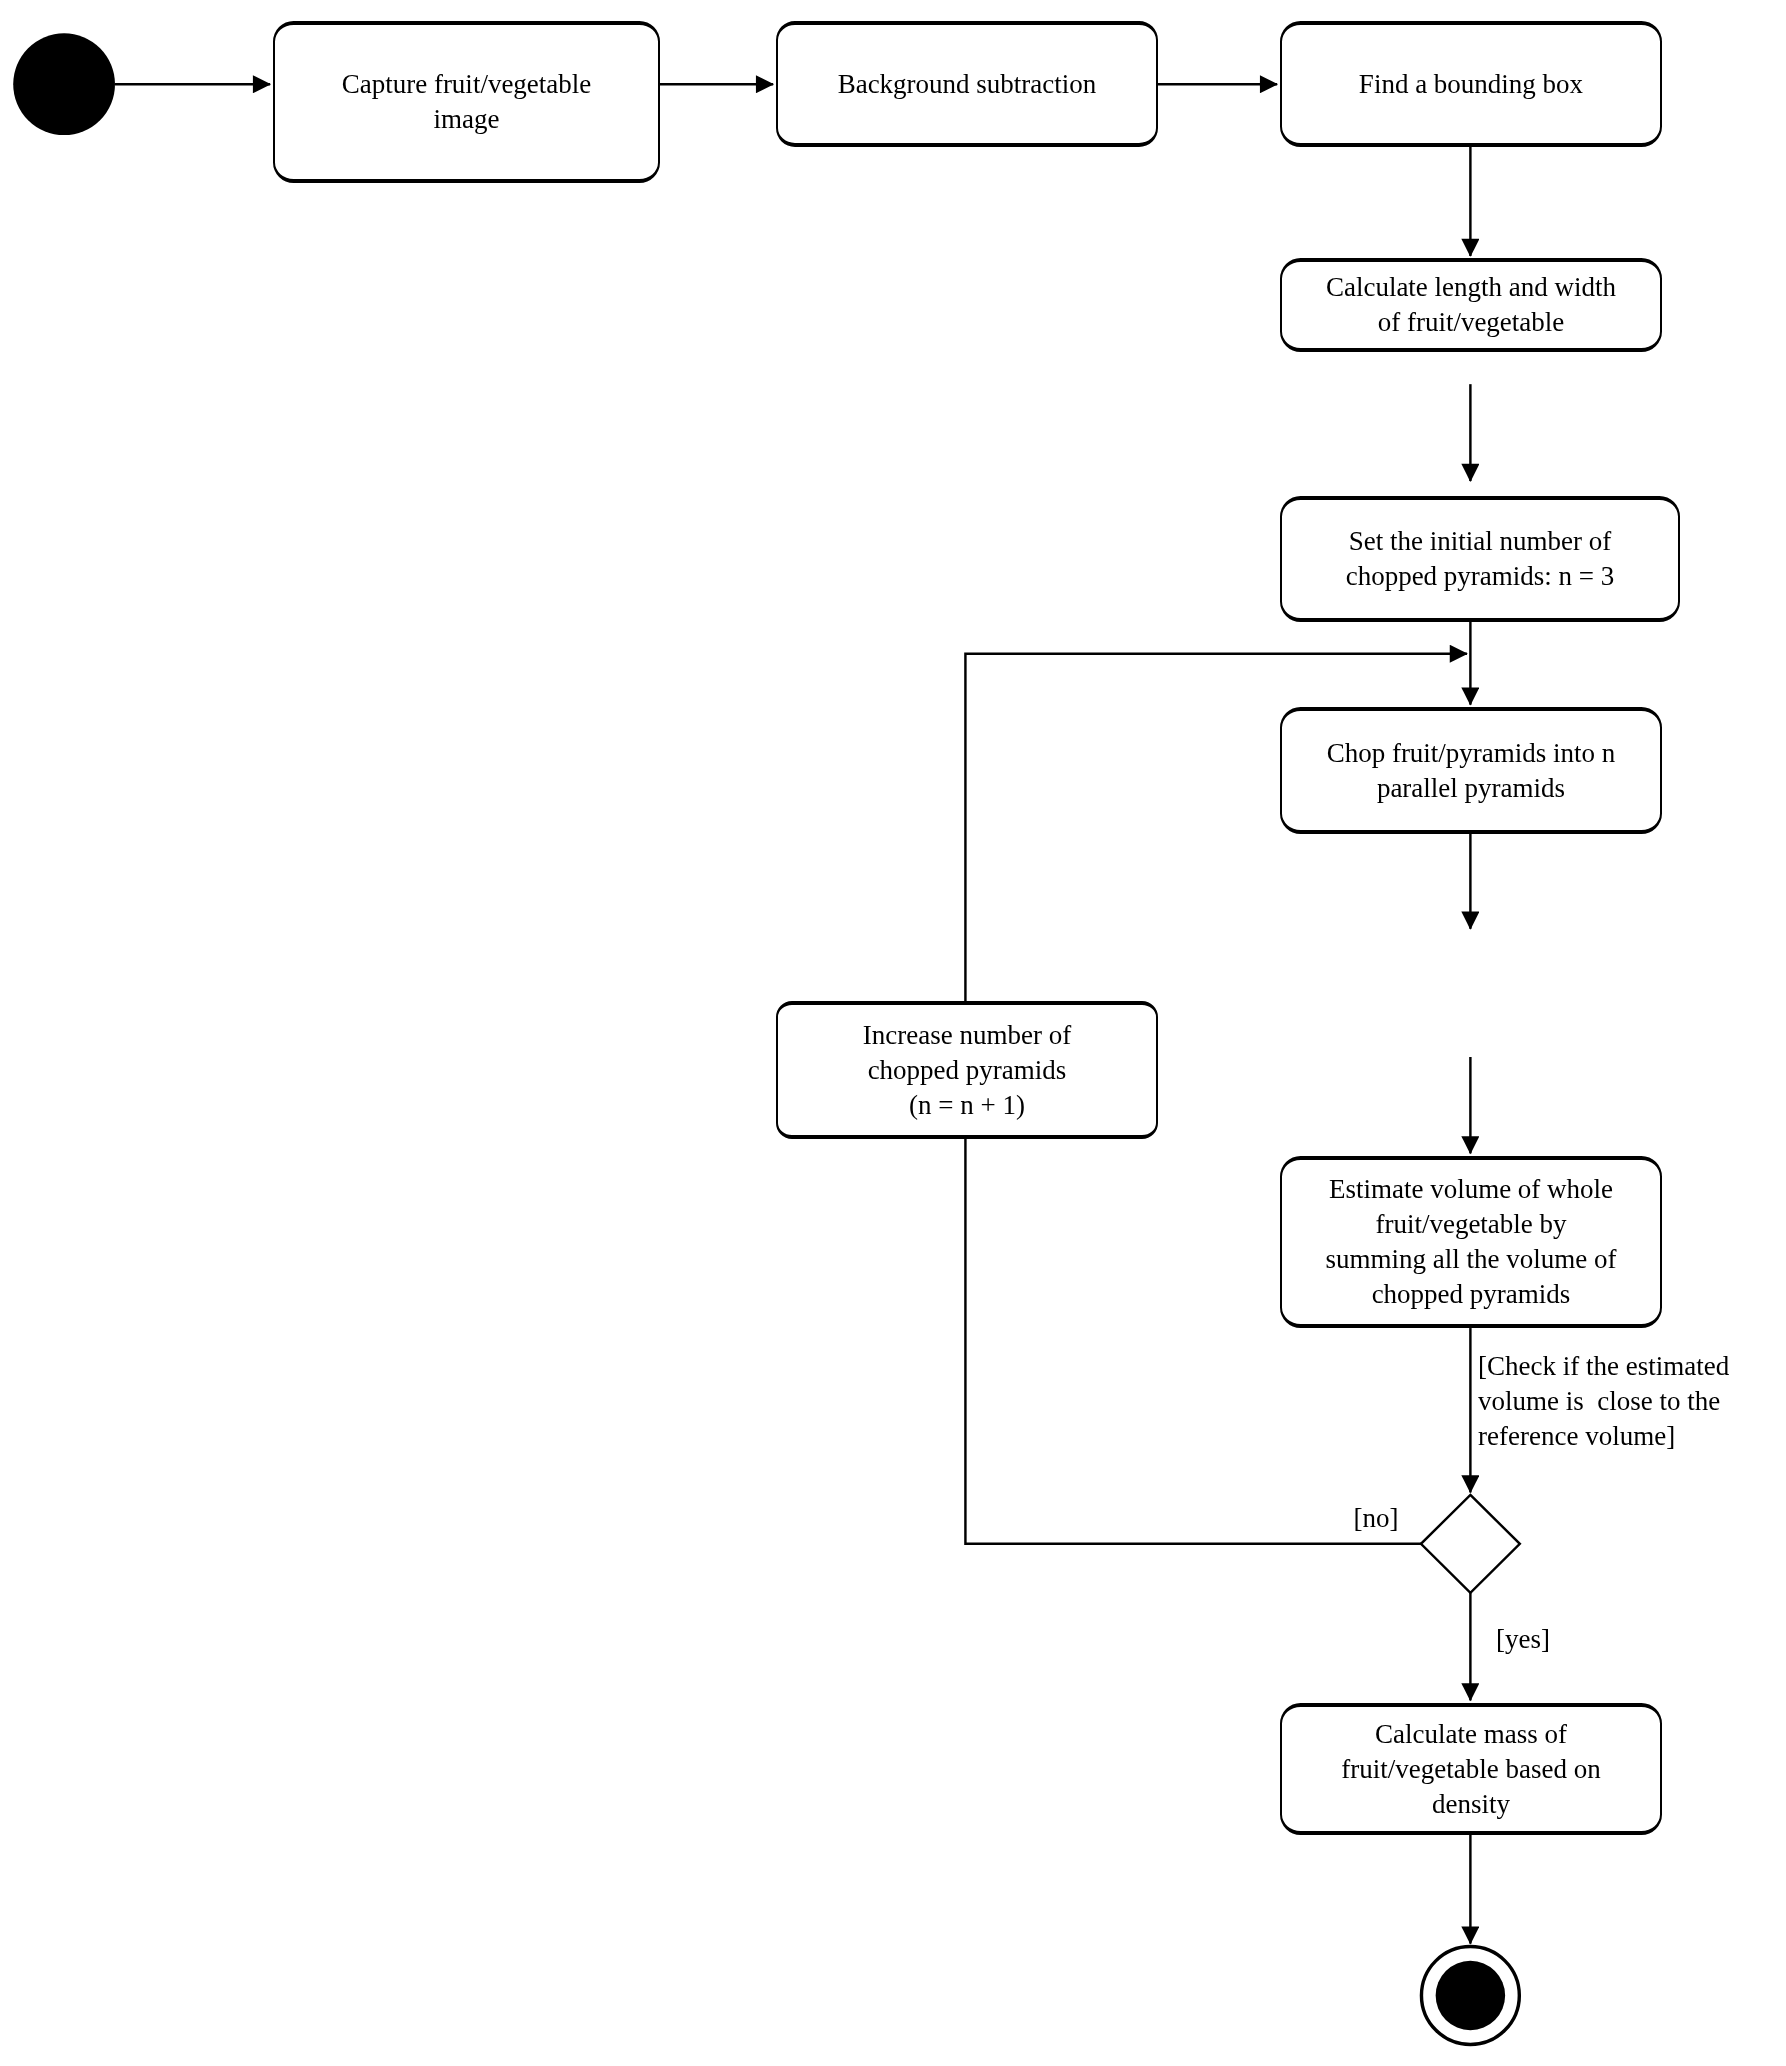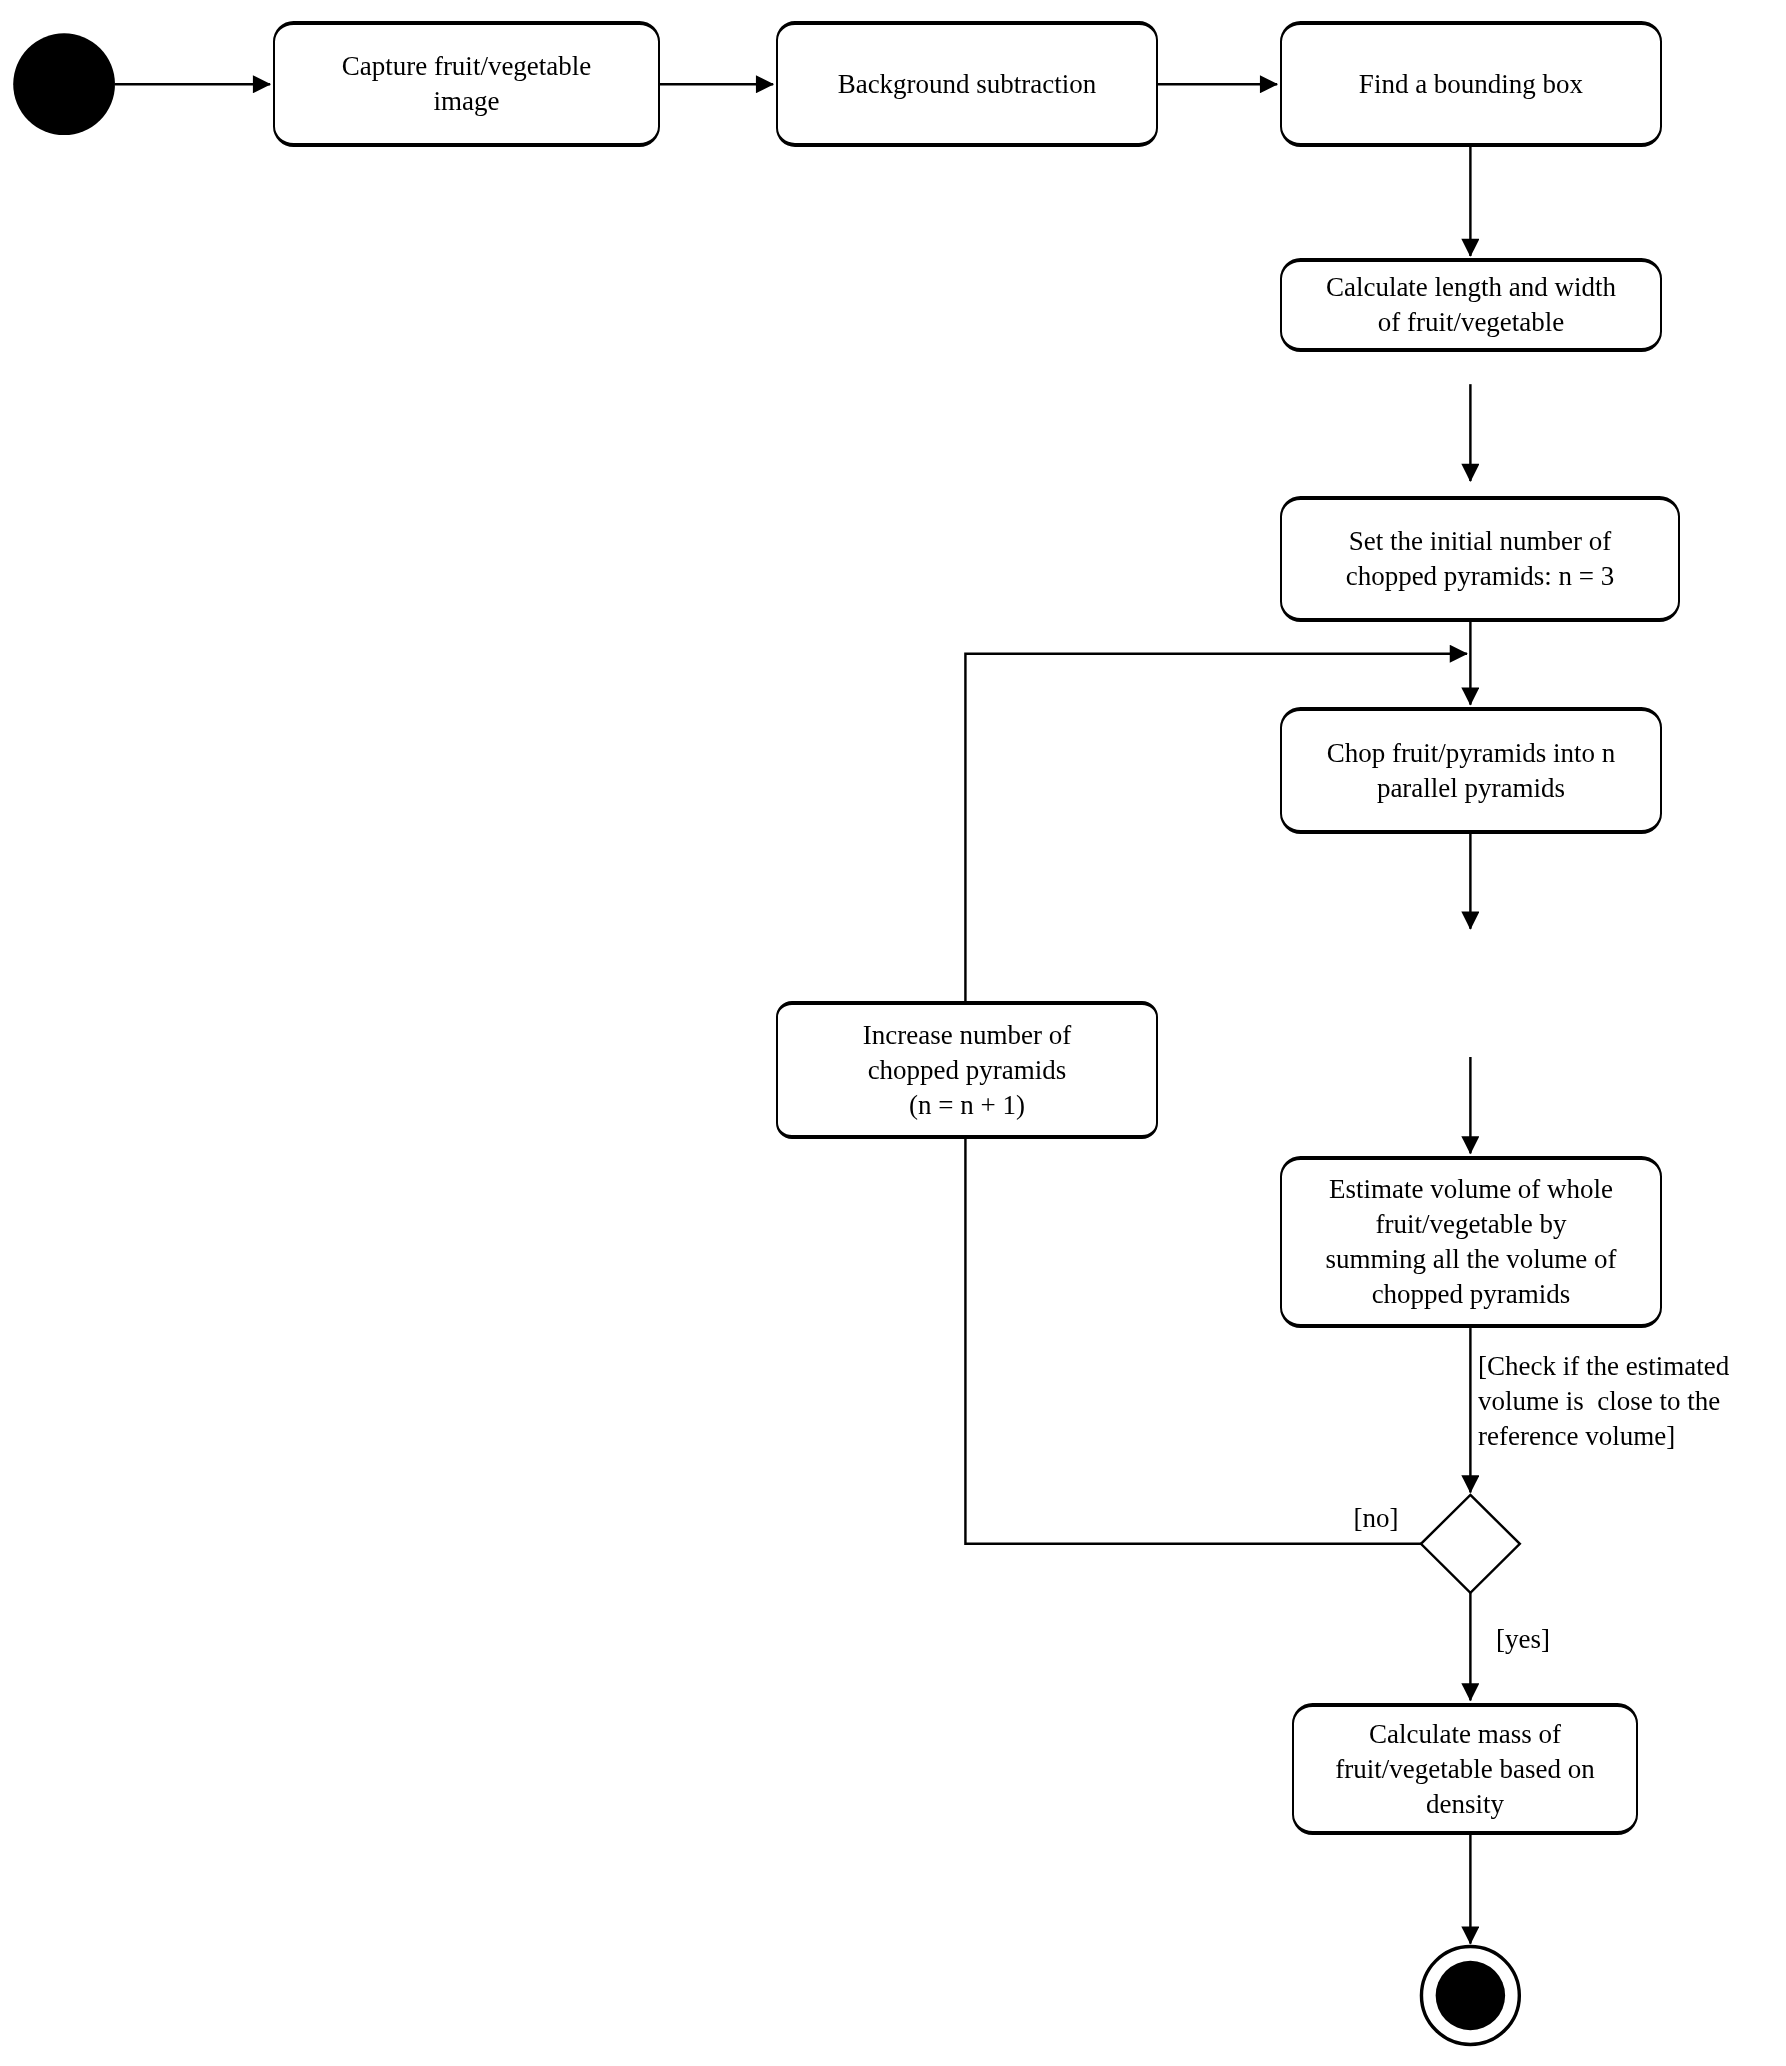--- a/index.html
+++ b/index.html
@@ -89,21 +89,21 @@
     <path d="M 2904 3155 L 1973 3155 L 1973 1336 L 2998 1336" stroke="#000000" stroke-width="5" fill="none" marker-end="url(#arrow)"></path>
 
     <polygon points="3005,3055 3106,3155 3005,3255 2904,3155" fill="#ffffff" stroke="#000000" stroke-width="5"></polygon>
 
     <g>
       <circle cx="3005" cy="4078" r="100" fill="#ffffff" stroke="#000000" stroke-width="7"></circle>
       <circle cx="3005" cy="4078" r="71" fill="#000000"></circle>
     </g>
   </svg>
 
-  <div class="activity" style="left:273px; top:21px; width:387px; height:126px;">
+  <div class="activity" style="left:273px; top:21px; width:387px; height:162px;">
     <span class="label">Capture fruit/vegetable
 image</span>
   </div>
 
   <div class="activity" style="left:776px; top:21px; width:382px; height:126px;border-radius:19px;">
     <span class="label">Background subtraction</span>
   </div>
 
   <div class="activity" style="left:1280px; top:21px; width:382px; height:126px;">
     <span class="label">Find a bounding box</span>
@@ -131,21 +131,21 @@
 summing all the volume of
 chopped pyramids</span>
   </div>
 
   <div class="activity" style="left:776px; top:1001px; width:382px; height:138px;border-radius:16px;">
     <span class="label">Increase number of
 chopped pyramids
 (n = n + 1)</span>
   </div>
 
-  <div class="activity" style="left:1280px; top:1703px; width:346px; height:132px;margin-left:12px;">
+  <div class="activity" style="left:1280px; top:1703px; width:382px; height:132px;">
     <span class="label">Calculate mass of
 fruit/vegetable based on
 density</span>
   </div>
 
   <div class="edge-note">[Check if the estimated
 volume is  close to the
 reference volume]</div>
 
   <div class="guard" id="guard-no">[no]</div>

